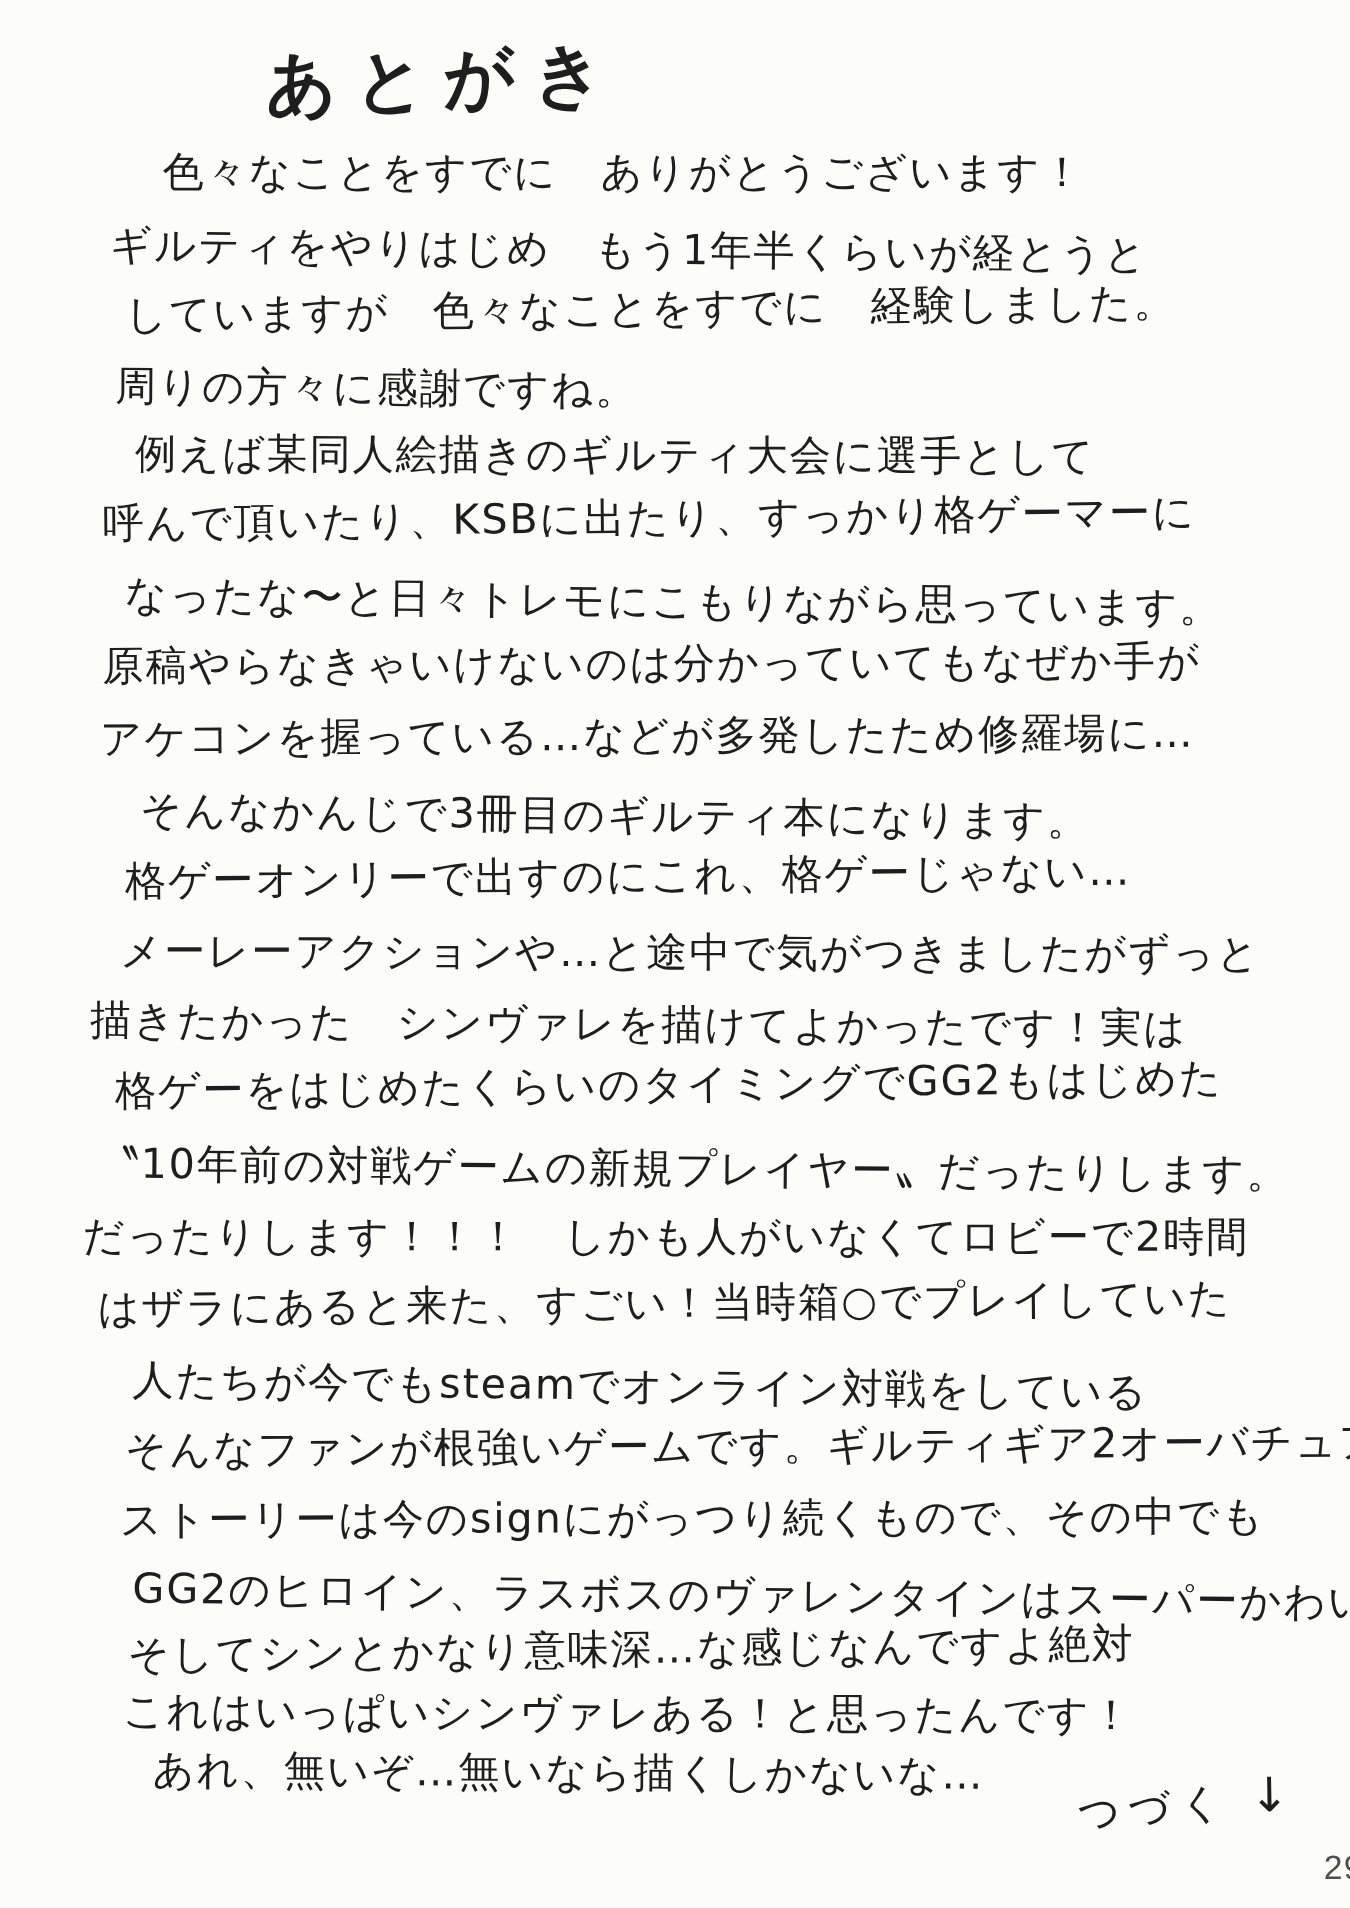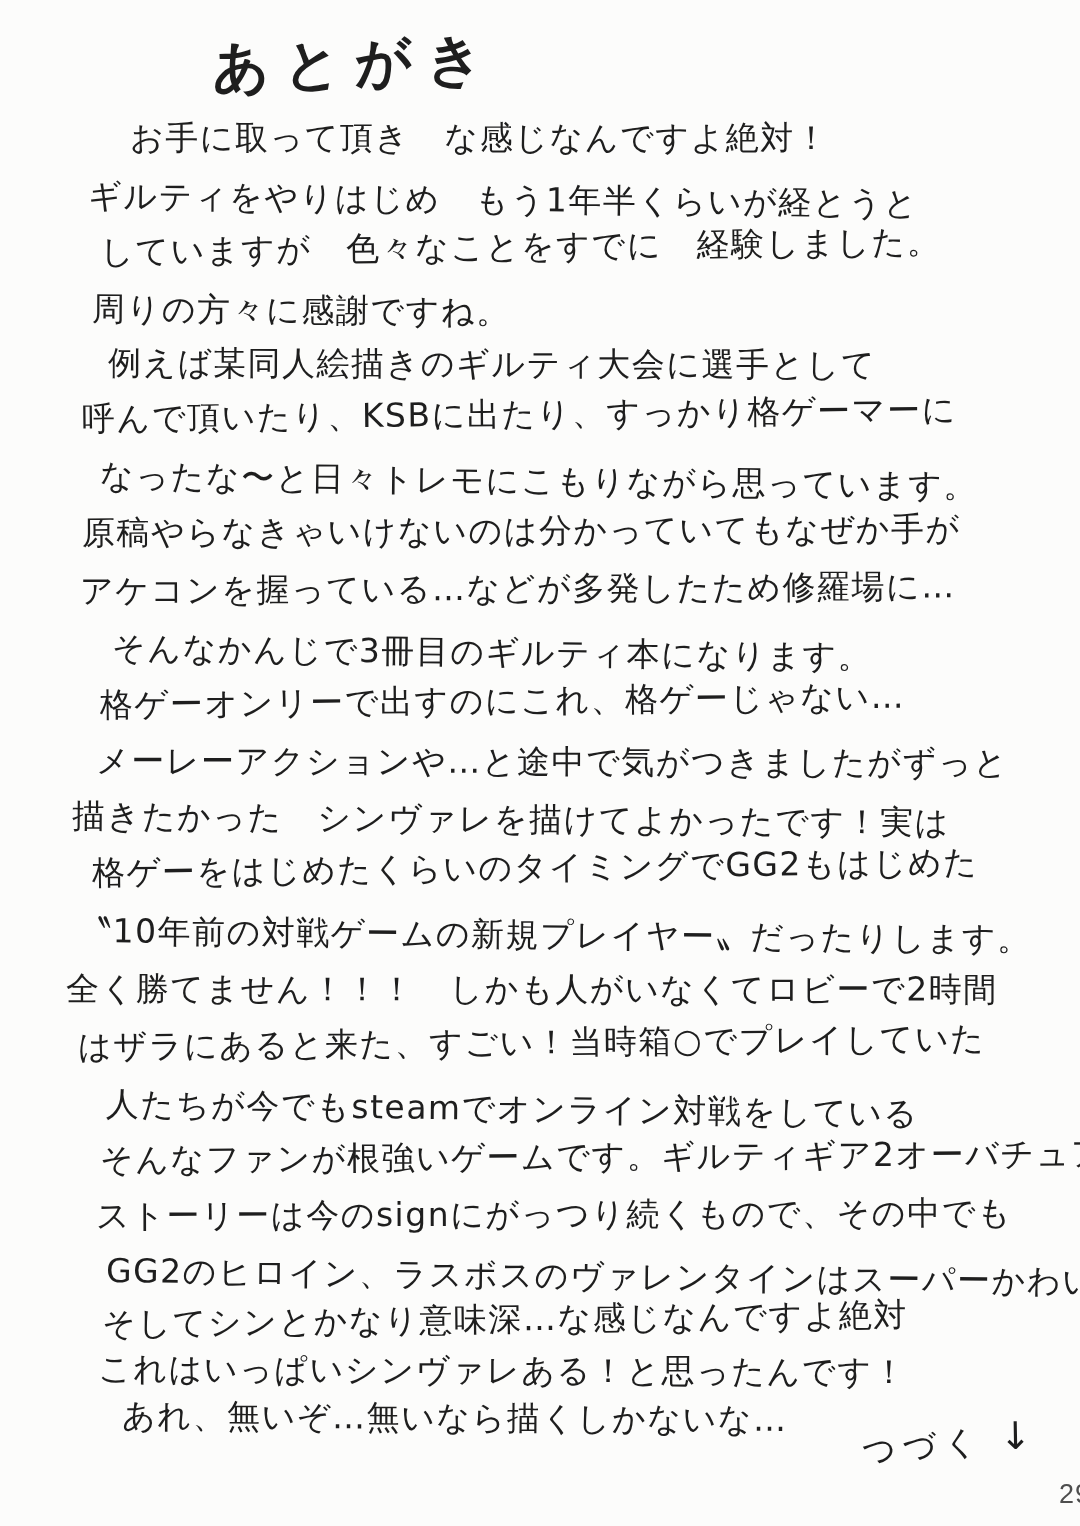--- a/index.html
+++ b/index.html
@@ -61,36 +61,36 @@
     letter-spacing: 1px;
   }
 </style>
 </head>
 <body>
 
 <div class="page" style="--ink: #1e1e1e; --paper: #fcfcfb; --pagenum: #4e4e4e;">
   <h1 class="title">あとがき</h1>
 
   <div id="body-lines">
-      <div class="line" style="left: 130px; top: 118px; transform: rotate(0deg);">お手に取って頂き　な感じなんですよ絶対！</div>
+      <div class="line" style="left: 130px; top: 118px; transform: rotate(0deg);">色々なことをすでに　ありがとうございます！</div>
       <div class="line" style="left: 88px; top: 176px; transform: rotate(0.52deg);">ギルティをやりはじめ　もう1年半くらいが経とうと</div>
       <div class="line" style="left: 100px; top: 232px; transform: rotate(-0.7deg);">していますが　色々なことをすでに　経験しました。</div>
       <div class="line" style="left: 92px; top: 289px; transform: rotate(0.4deg);">周りの方々に感謝ですね。</div>
       <div class="line" style="left: 108px; top: 343px; transform: rotate(0.16deg);">例えば某同人絵描きのギルティ大会に選手として</div>
       <div class="line" style="left: 82px; top: 399px; transform: rotate(-0.61deg);">呼んで頂いたり、KSBに出たり、すっかり格ゲーマーに</div>
       <div class="line" style="left: 100px; top: 456px; transform: rotate(0.66deg);">なったな〜と日々トレモにこもりながら思っています。</div>
       <div class="line" style="left: 82px; top: 513px; transform: rotate(-0.27deg);">原稿やらなきゃいけないのは分かっていてもなぜか手が</div>
       <div class="line" style="left: 80px; top: 571px; transform: rotate(-0.3deg);">アケコンを握っている…などが多発したため修羅場に…</div>
       <div class="line" style="left: 112px; top: 628px; transform: rotate(0.67deg);">そんなかんじで3冊目のギルティ本になります。</div>
       <div class="line" style="left: 100px; top: 685px; transform: rotate(-0.59deg);">格ゲーオンリーで出すのにこれ、格ゲーじゃない…</div>
       <div class="line" style="left: 96px; top: 741px; transform: rotate(0.12deg);">メーレーアクションや…と途中で気がつきましたがずっと</div>
       <div class="line" style="left: 72px; top: 796px; transform: rotate(0.44deg);">描きたかった　シンヴァレを描けてよかったです！実は</div>
       <div class="line" style="left: 92px; top: 853px; transform: rotate(-0.7deg);">格ゲーをはじめたくらいのタイミングでGG2もはじめた</div>
       <div class="line" style="left: 78px; top: 911px; transform: rotate(0.49deg);">〝10年前の対戦ゲームの新規プレイヤー〟だったりします。</div>
-      <div class="line" style="left: 66px; top: 969px; transform: rotate(0.04deg);">全く勝てません！！！　しかも人がいなくてロビーで2時間</div>
+      <div class="line" style="left: 66px; top: 969px; transform: rotate(0.04deg);">だったりします！！！　しかも人がいなくてロビーで2時間</div>
       <div class="line" style="left: 78px; top: 1027px; transform: rotate(-0.55deg);">はザラにあると来た、すごい！当時箱○でプレイしていた</div>
       <div class="line" style="left: 106px; top: 1084px; transform: rotate(0.69deg);">人たちが今でもsteamでオンライン対戦をしている</div>
       <div class="line" style="left: 100px; top: 1140px; transform: rotate(-0.37deg);">そんなファンが根強いゲームです。ギルティギア2オーバチュア</div>
       <div class="line" style="left: 96px; top: 1196px; transform: rotate(-0.19deg);">ストーリーは今のsignにがっつり続くもので、その中でも</div>
       <div class="line" style="left: 106px; top: 1251px; transform: rotate(0.63deg);">GG2のヒロイン、ラスボスのヴァレンタインはスーパーかわいい</div>
       <div class="line" style="left: 102px; top: 1304px; transform: rotate(-0.65deg);">そしてシンとかなり意味深…な感じなんですよ絶対</div>
       <div class="line" style="left: 98px; top: 1349px; transform: rotate(0.23deg);">これはいっぱいシンヴァレある！と思ったんです！</div>
       <div class="line" style="left: 122px; top: 1396px; transform: rotate(0.34deg);">あれ、無いぞ…無いなら描くしかないな…</div>
     </div>
 

